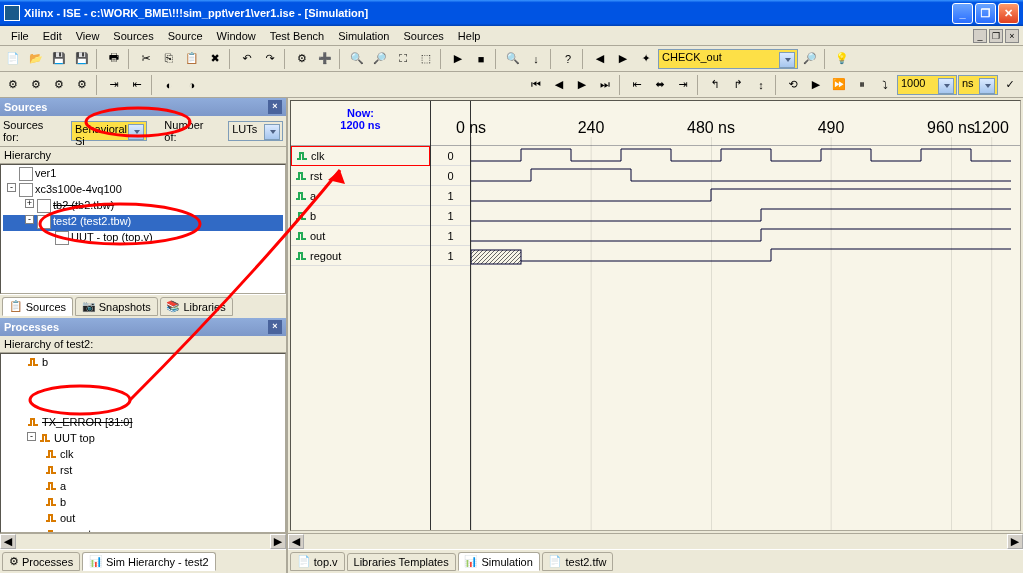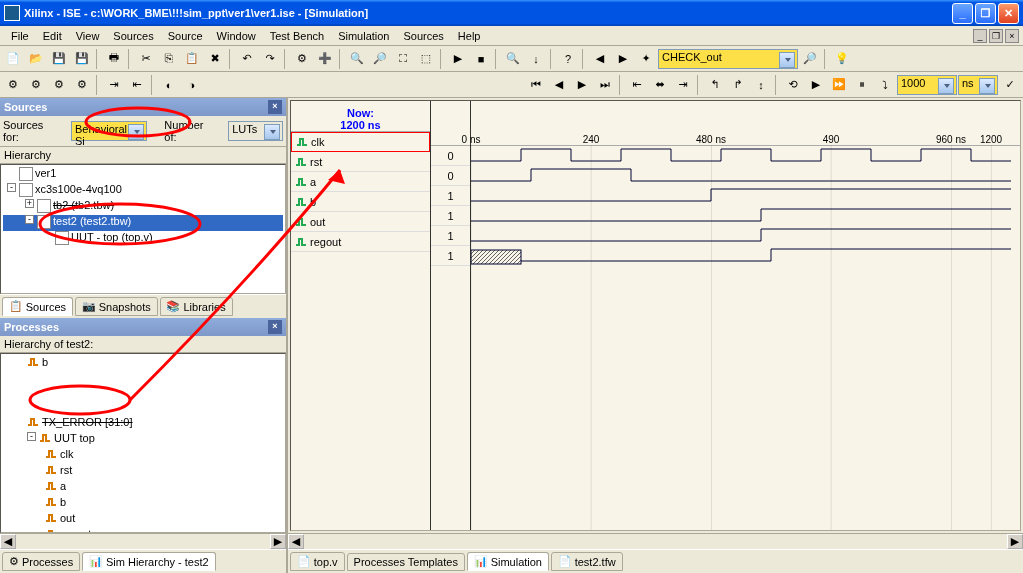--- a/index.html
+++ b/index.html
@@ -26,29 +26,29 @@
 .sources-top { background:#ece9d8; padding:3px; display:flex; align-items:center; gap:17px; border-bottom:1px solid #aca899; }
 .tree { background:white; flex:1; overflow:auto; border:1px inset #aca899; padding:2px; }
 .tree-row { display:flex; align-items:flex-start; height:16px; white-space:nowrap; }
 .tree-row.sel { background:#316ac5; color:white; }
 .tabbar { height:24px; background:#ece9d8; display:flex; align-items:center; padding:2px; gap:2px; border-top:1px solid #fff; }
 .tab { padding:2px 6px; border:1px solid #aca899; background:#ece9d8; border-radius:3px 3px 0 0; display:flex; align-items:center; gap:3px; font-size:11px; }
 .tab.active { background:#fff; border-bottom:1px solid #fff; }
 .rightcol { flex:1; display:flex; flex-direction:column; background:#ece9d8; position:relative; }
 .wavearea { flex:1; display:flex; border:1px inset #aca899; margin:2px; background:#f8f5e8; overflow:hidden; position:relative; }
 .wave-names { width:140px; background:#f8f5e8; border-right:1px solid #333; }
-.wave-now { height:31px; color:#0000ff; font-weight:bold; text-align:center; font-size:13px; padding-top:6px; border-bottom:1px solid #aaa; }
+.wave-now { height:45px; color:#0000ff; font-weight:bold; text-align:center; font-size:13px; padding-top:6px; border-bottom:1px solid #aaa; }
 .wave-sigrow { height:20px; display:flex; align-items:center; padding:0 4px; border-bottom:1px solid #ddd; }
 .wave-sigrow.hl { border:1px solid red; }
 .wave-vals { width:40px; border-right:1px solid #333; }
 .wave-vals .hdrspace { height:45px; border-bottom:1px solid #aaa; }
 .wave-vals .val { height:20px; display:flex; align-items:center; justify-content:center; border-bottom:1px solid #ddd; }
 .wave-plot { flex:1; position:relative; }
 .wave-ruler { height:45px; border-bottom:1px solid #aaa; position:relative; }
-.wave-tick { position:absolute; bottom:0; font-size:10px; transform:translateX(-50%); }
+.wave-tick { position:absolute; bottom:8px; font-size:16px; transform:translateX(-50%); }
 .wave-tick::after { content:""; position:absolute; left:50%; top:100%; width:1px; height:400px; background:rgba(0,0,0,0.1); }
 .sigicon { width:12px; height:12px; display:inline-block; margin-right:3px; }
 .sigicon svg { width:12px; height:12px; }
 .treeexp { width:9px; height:9px; border:1px solid #808080; display:inline-flex; align-items:center; justify-content:center; font-size:9px; line-height:7px; margin-right:3px; background:white; color:black; }
 .icon-file { width:14px; height:14px; display:inline-block; margin-right:2px; background:#fff; border:1px solid #888; }
 .scroll { height:16px; background:#ece9d8; border-top:1px solid #aca899; display:flex; }
 .scroll .arr { width:16px; height:15px; background:#d4d0c8; border:1px outset #fff; display:flex; align-items:center; justify-content:center; }
 .scroll .track { flex:1; background:#ece9d8; }
 .annot { position:absolute; pointer-events:none; }
 svg.waveform { position:absolute; top:45px; left:0; }
@@ -351,21 +351,21 @@
       </div>
     </div>
     <div class="scroll">
       <div class="arr">◀</div>
         <div class="track"></div>
         <div class="arr">▶</div>
     </div>
     <div class="tabbar">
       <div class="tab">📄 <span>top.v</span></div>
       <div class="tab">
-          <span>Processes Templates</span>
+          <span>Libraries Templates</span>
         </div>
       <div class="tab active">📊 <span>Simulation</span></div>
       <div class="tab">📄 <span>test2.tfw</span></div>
     </div>
   </div>
 </div>
 
 <svg class="annot" style="left:0;top:0;width:1023px;height:573px">
   <ellipse cx="138" cy="122" rx="52" ry="14" stroke="red" stroke-width="3" fill="none"></ellipse>
   <ellipse cx="120" cy="224" rx="80" ry="20" stroke="red" stroke-width="3" fill="none"></ellipse>

